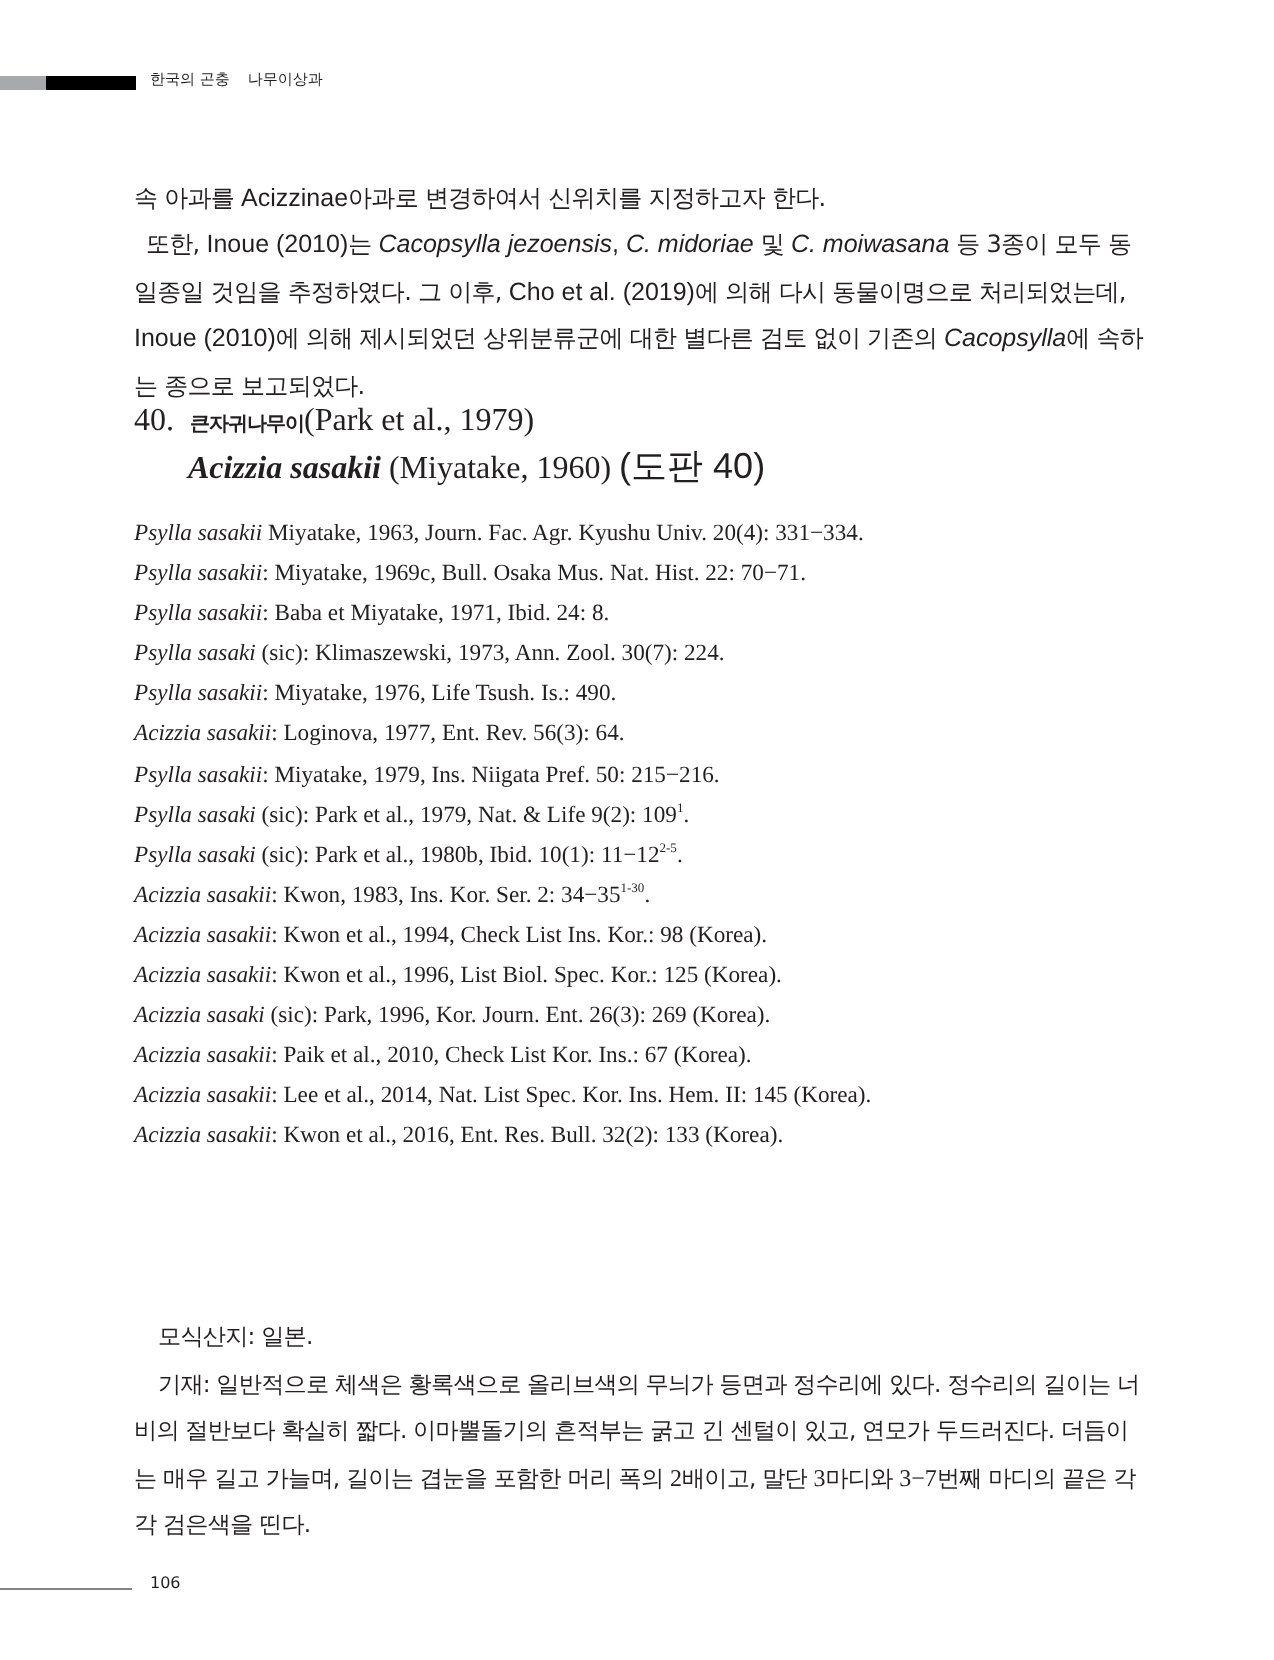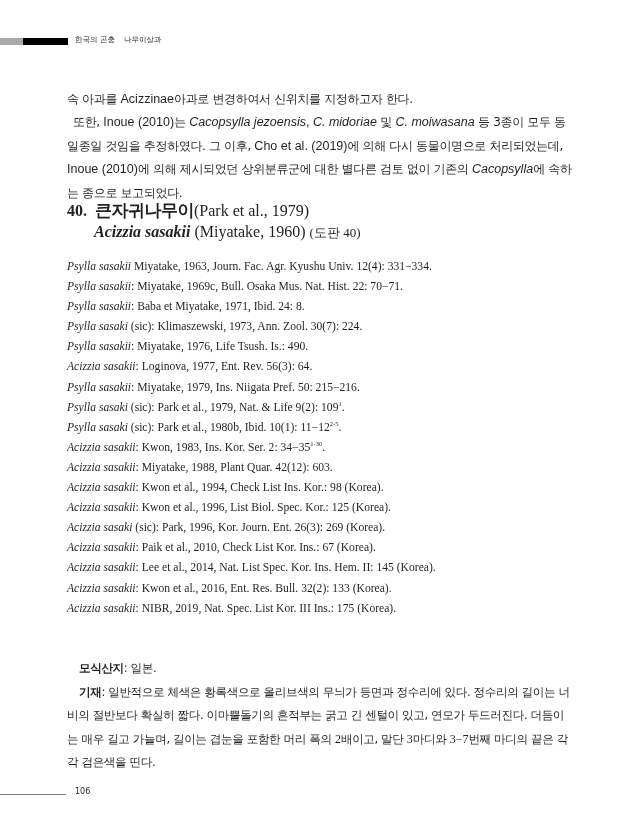--- a/index.html
+++ b/index.html
@@ -11,35 +11,35 @@
   .header-text { position: absolute; left: 75px; top: -1px; font-family: "DejaVu Sans", sans-serif;
                  font-size: 7.5px; color: #231f20; white-space: nowrap; }
   .header-text span + span { margin-left: 9px; }
 
   .body-para { position: absolute; left: 67px; width: 505px; font-size: 12px; line-height: 23.5px;
                font-family: "DejaVu Sans", sans-serif; letter-spacing: -0.35px; }
   .body-para i, .body-para .en { font-family: Liberation Sans, sans-serif; font-size: 12.5px; letter-spacing: 0; }
   .p-indent { text-indent: 6px; }
 
   .heading { position: absolute; left: 67px; top: 200px; font-size: 16px; line-height: 21px; }
-  .heading .num { font-weight: bold; font-family: "Liberation Serif", serif; }
-  .heading .kor { font-weight: bold; font-family: "DejaVu Sans", sans-serif; font-size: 17px; letter-spacing: -0.5px; }
+  .heading .num { font-weight: normal; font-family: "Liberation Serif", serif; }
+  .heading .kor { font-weight: bold; font-family: "DejaVu Sans", sans-serif; font-size: 10px; letter-spacing: -0.5px; }
   .heading .line2 { padding-left: 27px; }
   .heading .sci { font-weight: bold; font-style: italic; }
-  .heading .kor2 { font-family: Liberation Serif, serif; font-size: 13px; }
+  .heading .kor2 { font-family: Liberation Sans, sans-serif; font-size: 18px; }
 
   .synonyms { position: absolute; left: 67px; top: 257px; margin: 0; padding: 0; list-style: none;
               font-size: 11.6px; line-height: 20.1px; }
   .synonyms li { white-space: nowrap; }
   .synonyms sup { font-size: 6.5px; vertical-align: 5px; line-height: 0; }
 
   .desc { position: absolute; left: 67px; top: 657px; width: 508px; font-family: "DejaVu Sans", sans-serif;
           font-size: 11.6px; line-height: 23.5px; letter-spacing: -0.4px; }
   .desc .en { font-family: "Liberation Serif", serif; font-size: 12px; letter-spacing: 0; }
-  .desc b { font-weight: bold; }
+  .desc b { font-weight: normal; }
   .desc .ind { padding-left: 12px; }
 
   .footer-line { position: absolute; left: 0; top: 794px; width: 66px; height: 1px; background: #808285; }
   .page-num { position: absolute; left: 75px; top: 787px; font-family: "DejaVu Sans", sans-serif;
               font-size: 8px; color: #231f20; }
 </style>
 </head>
 <body>
 
 <div class="header">
@@ -53,38 +53,36 @@
 <div class="body-para" style="top:88px;"><span>속 아과를 </span><span class="en">Acizzinae</span><span>아과로 변경하여서 신위치를 지정하고자 한다.</span></div>
 
 <div class="body-para p-indent" style="top:111px;"><span>또한, </span><span class="en">Inoue (2010)</span><span>는 </span><i>Cacopsylla jezoensis</i><span class="en">, </span><i>C. midoriae</i><span> 및 </span><i>C. moiwasana</i><span> 등 3종이 모두 동일종일 것임을 추정하였다. 그 이후, </span><span class="en">Cho et al. (2019)</span><span>에 의해 다시 동물이명으로 처리되었는데, </span><span class="en">Inoue (2010)</span><span>에 의해 제시되었던 상위분류군에 대한 별다른 검토 없이 기존의 </span><i>Cacopsylla</i><span>에 속하는 종으로 보고되었다.</span></div>
 
 <div class="heading">
   <div><span class="num">40.</span>&nbsp; <span class="kor">큰자귀나무이</span><span>(Park et al., 1979)</span></div>
   <div class="line2"><span class="sci">Acizzia sasakii</span>&nbsp;<span>(Miyatake, 1960)</span>&nbsp;<span class="kor2">(도판 40)</span></div>
 </div>
 
 <ul class="synonyms">
-  <li><i>Psylla sasakii</i><span> Miyatake, 1963, Journ. Fac. Agr. Kyushu Univ. 12(4): 331−334.</span></li>
+  <li><i>Psylla sasakii</i><span> Miyatake, 1963, Journ. Fac. Agr. Kyushu Univ. 20(4): 331−334.</span></li>
   <li><i>Psylla sasakii</i><span>: Miyatake, 1969c, Bull. Osaka Mus. Nat. Hist. 22: 70−71.</span></li>
   <li><i>Psylla sasakii</i><span>: Baba et Miyatake, 1971, Ibid. 24: 8.</span></li>
   <li><i>Psylla sasaki</i><span> (sic): Klimaszewski, 1973, Ann. Zool. 30(7): 224.</span></li>
   <li><i>Psylla sasakii</i><span>: Miyatake, 1976, Life Tsush. Is.: 490.</span></li>
   <li><i>Acizzia sasakii</i><span>: Loginova, 1977, Ent. Rev. 56(3): 64.</span></li>
   <li><i>Psylla sasakii</i><span>: Miyatake, 1979, Ins. Niigata Pref. 50: 215−216.</span></li>
   <li><i>Psylla sasaki</i><span> (sic): Park et al., 1979, Nat. &amp; Life 9(2): 109</span><sup>1</sup><span>.</span></li>
   <li><i>Psylla sasaki</i><span> (sic): Park et al., 1980b, Ibid. 10(1): 11−12</span><sup>2-5</sup><span>.</span></li>
   <li><i>Acizzia sasakii</i><span>: Kwon, 1983, Ins. Kor. Ser. 2: 34−35</span><sup>1-30</sup><span>.</span></li>
-  <li><i>Acizzia sasakii</i><span>: Miyatake, 1988, Plant Quar. 42(12): 603.</span></li>
   <li><i>Acizzia sasakii</i><span>: Kwon et al., 1994, Check List Ins. Kor.: 98 (Korea).</span></li>
   <li><i>Acizzia sasakii</i><span>: Kwon et al., 1996, List Biol. Spec. Kor.: 125 (Korea).</span></li>
   <li><i>Acizzia sasaki</i><span> (sic): Park, 1996, Kor. Journ. Ent. 26(3): 269 (Korea).</span></li>
   <li><i>Acizzia sasakii</i><span>: Paik et al., 2010, Check List Kor. Ins.: 67 (Korea).</span></li>
   <li><i>Acizzia sasakii</i><span>: Lee et al., 2014, Nat. List Spec. Kor. Ins. Hem. II: 145 (Korea).</span></li>
   <li><i>Acizzia sasakii</i><span>: Kwon et al., 2016, Ent. Res. Bull. 32(2): 133 (Korea).</span></li>
-  <li><i>Acizzia sasakii</i><span>: NIBR, 2019, Nat. Spec. List Kor. III Ins.: 175 (Korea).</span></li>
 </ul>
 
 <div class="desc">
   <div class="ind"><b>모식산지</b><span>: 일본.</span></div>
   <div><span class="ind"></span><b>기재</b><span>: 일반적으로 체색은 황록색으로 올리브색의 무늬가 등면과 정수리에 있다. 정수리의 길이는 너비의 절반보다 확실히 짧다. 이마뿔돌기의 흔적부는 굵고 긴 센털이 있고, 연모가 두드러진다. 더듬이는 매우 길고 가늘며, 길이는 겹눈을 포함한 머리 폭의 </span><span class="en">2</span><span>배이고, 말단 </span><span class="en">3</span><span>마디와 </span><span class="en">3−7</span><span>번째 마디의 끝은 각각 검은색을 띤다.</span></div>
 </div>
 
 <div class="footer-line"></div>
 <div class="page-num">106</div>
 

